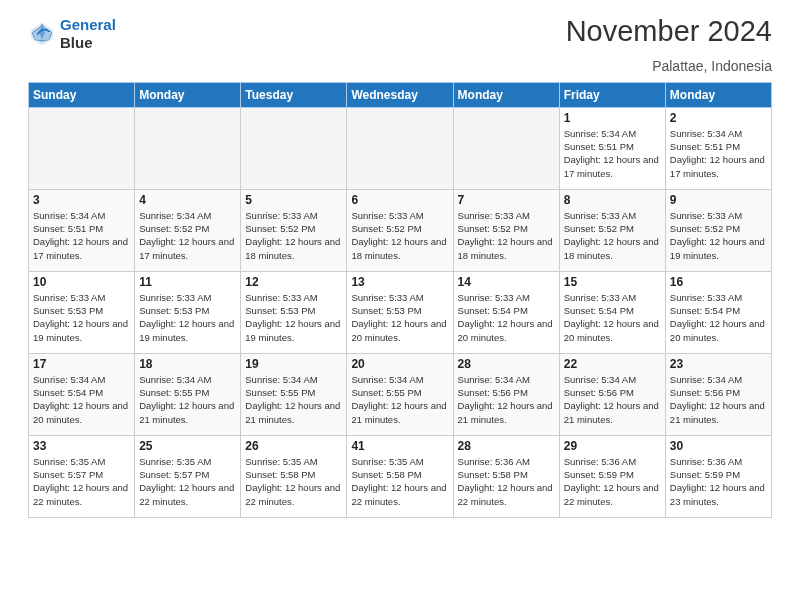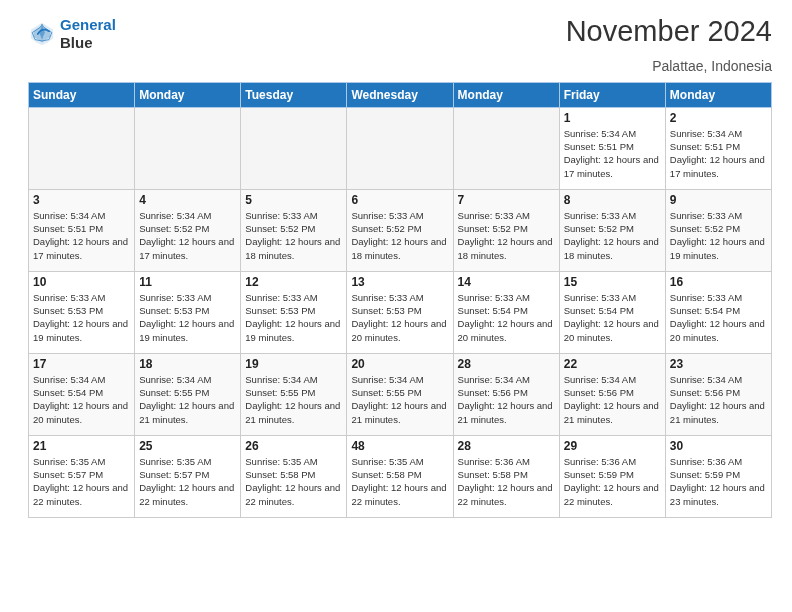--- a/index.html
+++ b/index.html
@@ -232,33 +232,33 @@
             <span class="day-num">22</span>
             <div class="day-info">Sunrise: 5:34 AM<br>Sunset: 5:56 PM<br>Daylight: 12 hours and 21 minutes.</div>
           </td>
           <td>
             <span class="day-num">23</span>
             <div class="day-info">Sunrise: 5:34 AM<br>Sunset: 5:56 PM<br>Daylight: 12 hours and 21 minutes.</div>
           </td>
         </tr>
         <tr>
           <td>
-            <span class="day-num">21</span>
+            <span class="day-num">33</span>
             <div class="day-info">Sunrise: 5:35 AM<br>Sunset: 5:57 PM<br>Daylight: 12 hours and 22 minutes.</div>
           </td>
           <td>
             <span class="day-num">25</span>
             <div class="day-info">Sunrise: 5:35 AM<br>Sunset: 5:57 PM<br>Daylight: 12 hours and 22 minutes.</div>
           </td>
           <td>
             <span class="day-num">26</span>
             <div class="day-info">Sunrise: 5:35 AM<br>Sunset: 5:58 PM<br>Daylight: 12 hours and 22 minutes.</div>
           </td>
           <td>
-            <span class="day-num">48</span>
+            <span class="day-num">41</span>
             <div class="day-info">Sunrise: 5:35 AM<br>Sunset: 5:58 PM<br>Daylight: 12 hours and 22 minutes.</div>
           </td>
           <td>
             <span class="day-num">28</span>
             <div class="day-info">Sunrise: 5:36 AM<br>Sunset: 5:58 PM<br>Daylight: 12 hours and 22 minutes.</div>
           </td>
           <td>
             <span class="day-num">29</span>
             <div class="day-info">Sunrise: 5:36 AM<br>Sunset: 5:59 PM<br>Daylight: 12 hours and 22 minutes.</div>
           </td>

